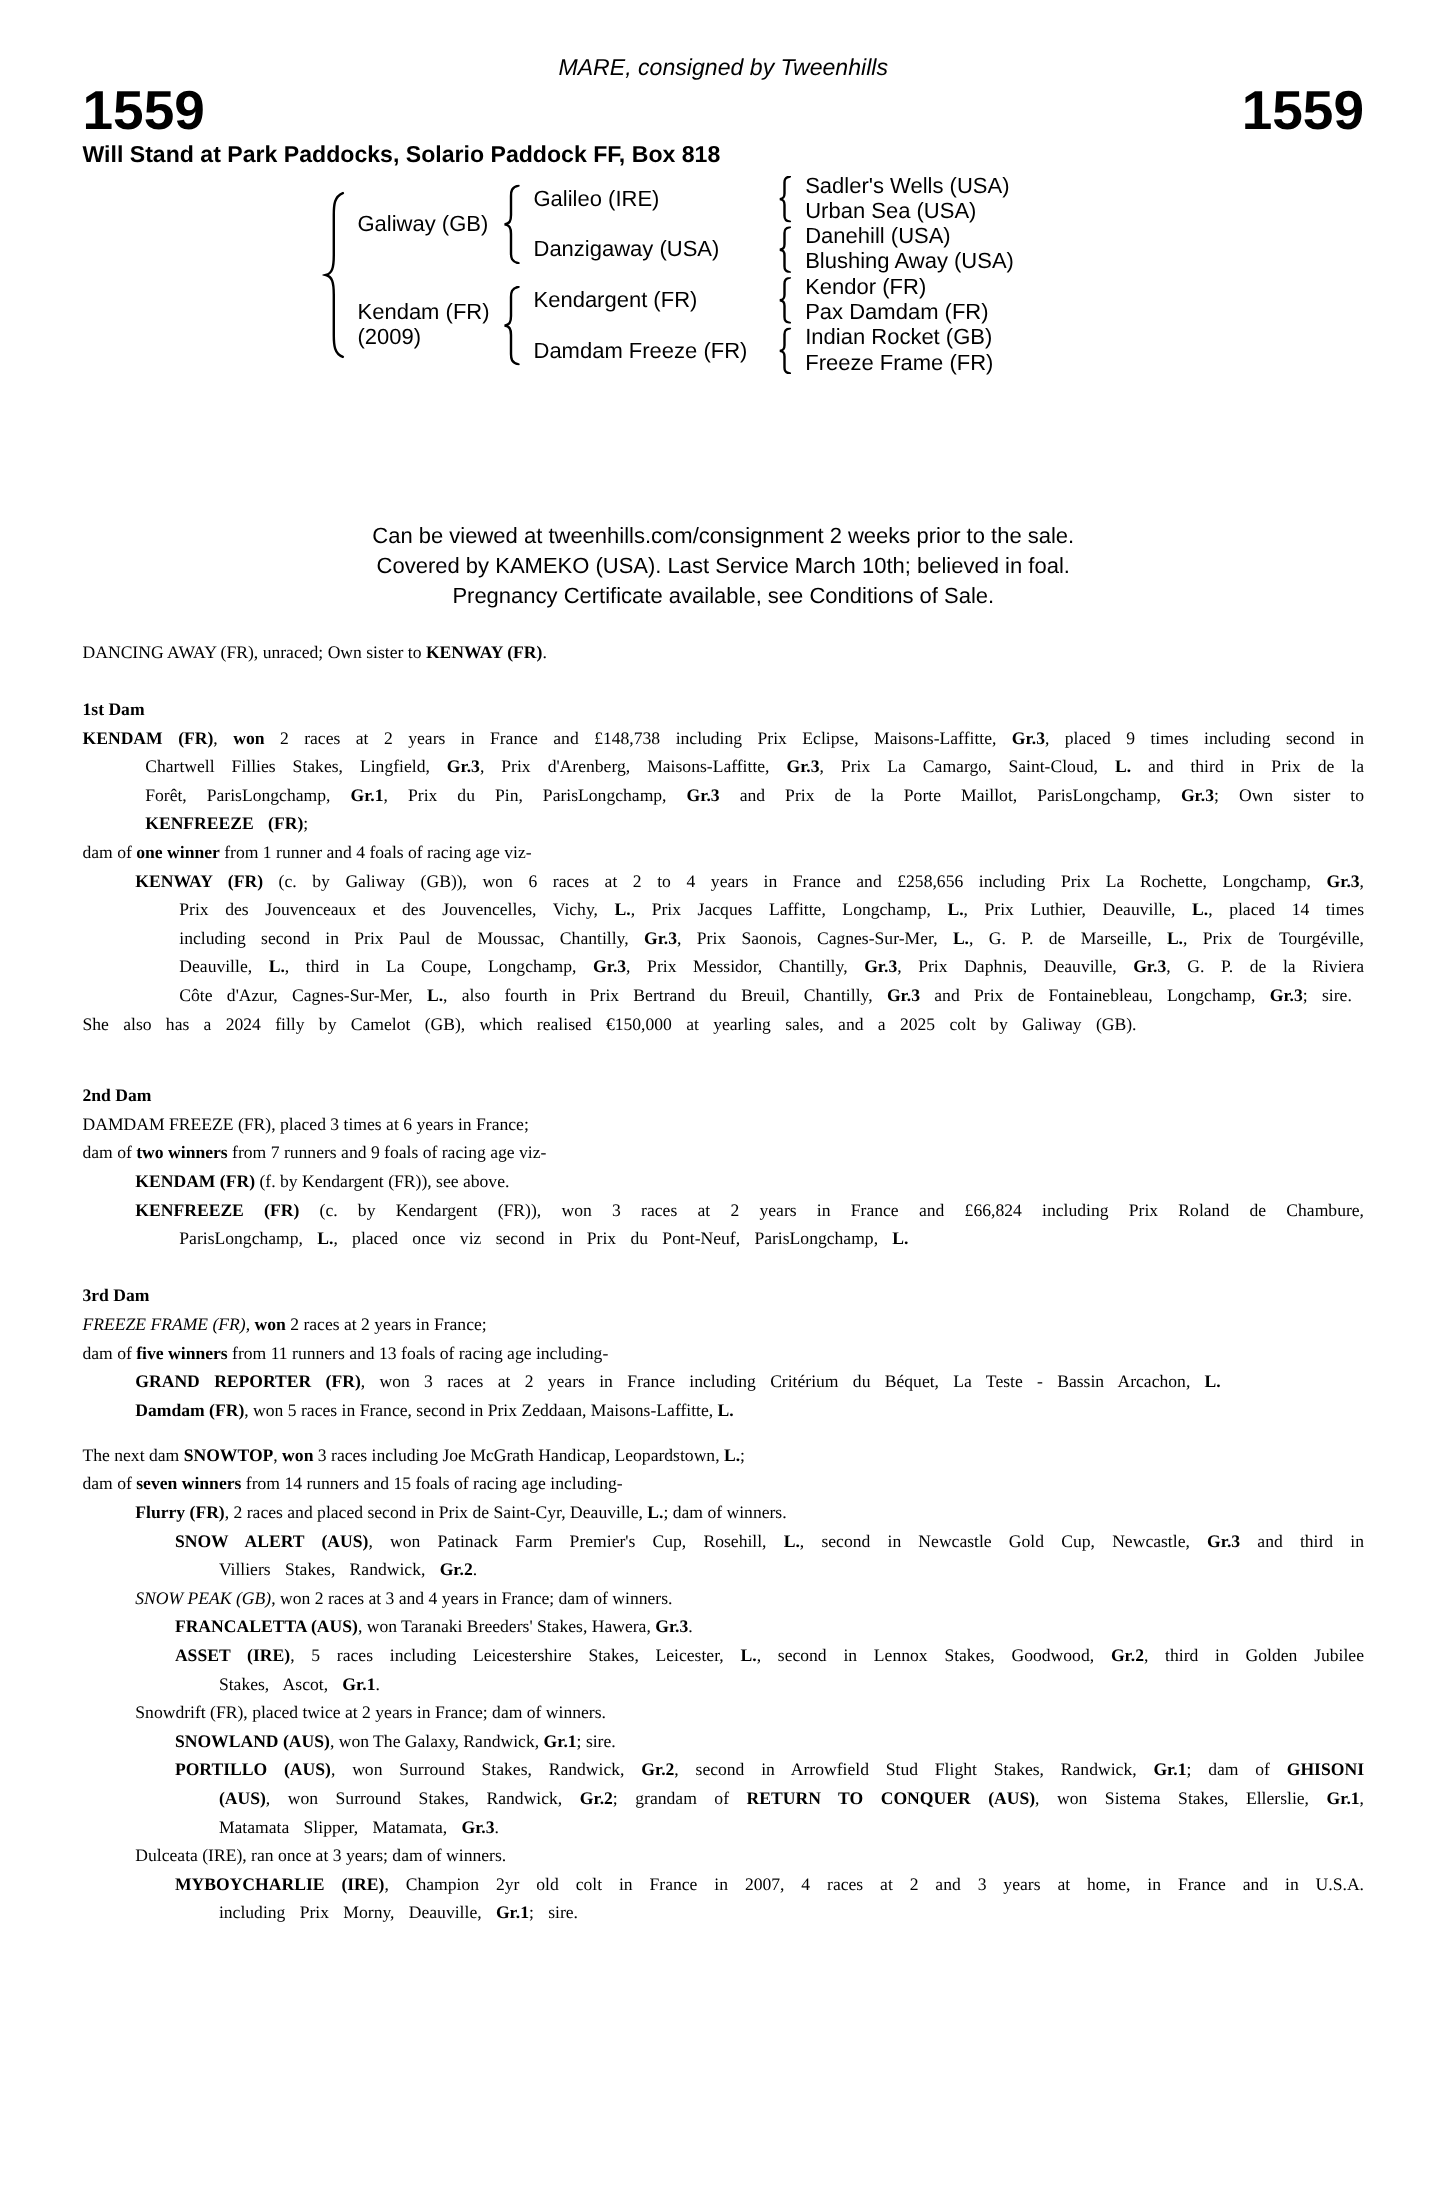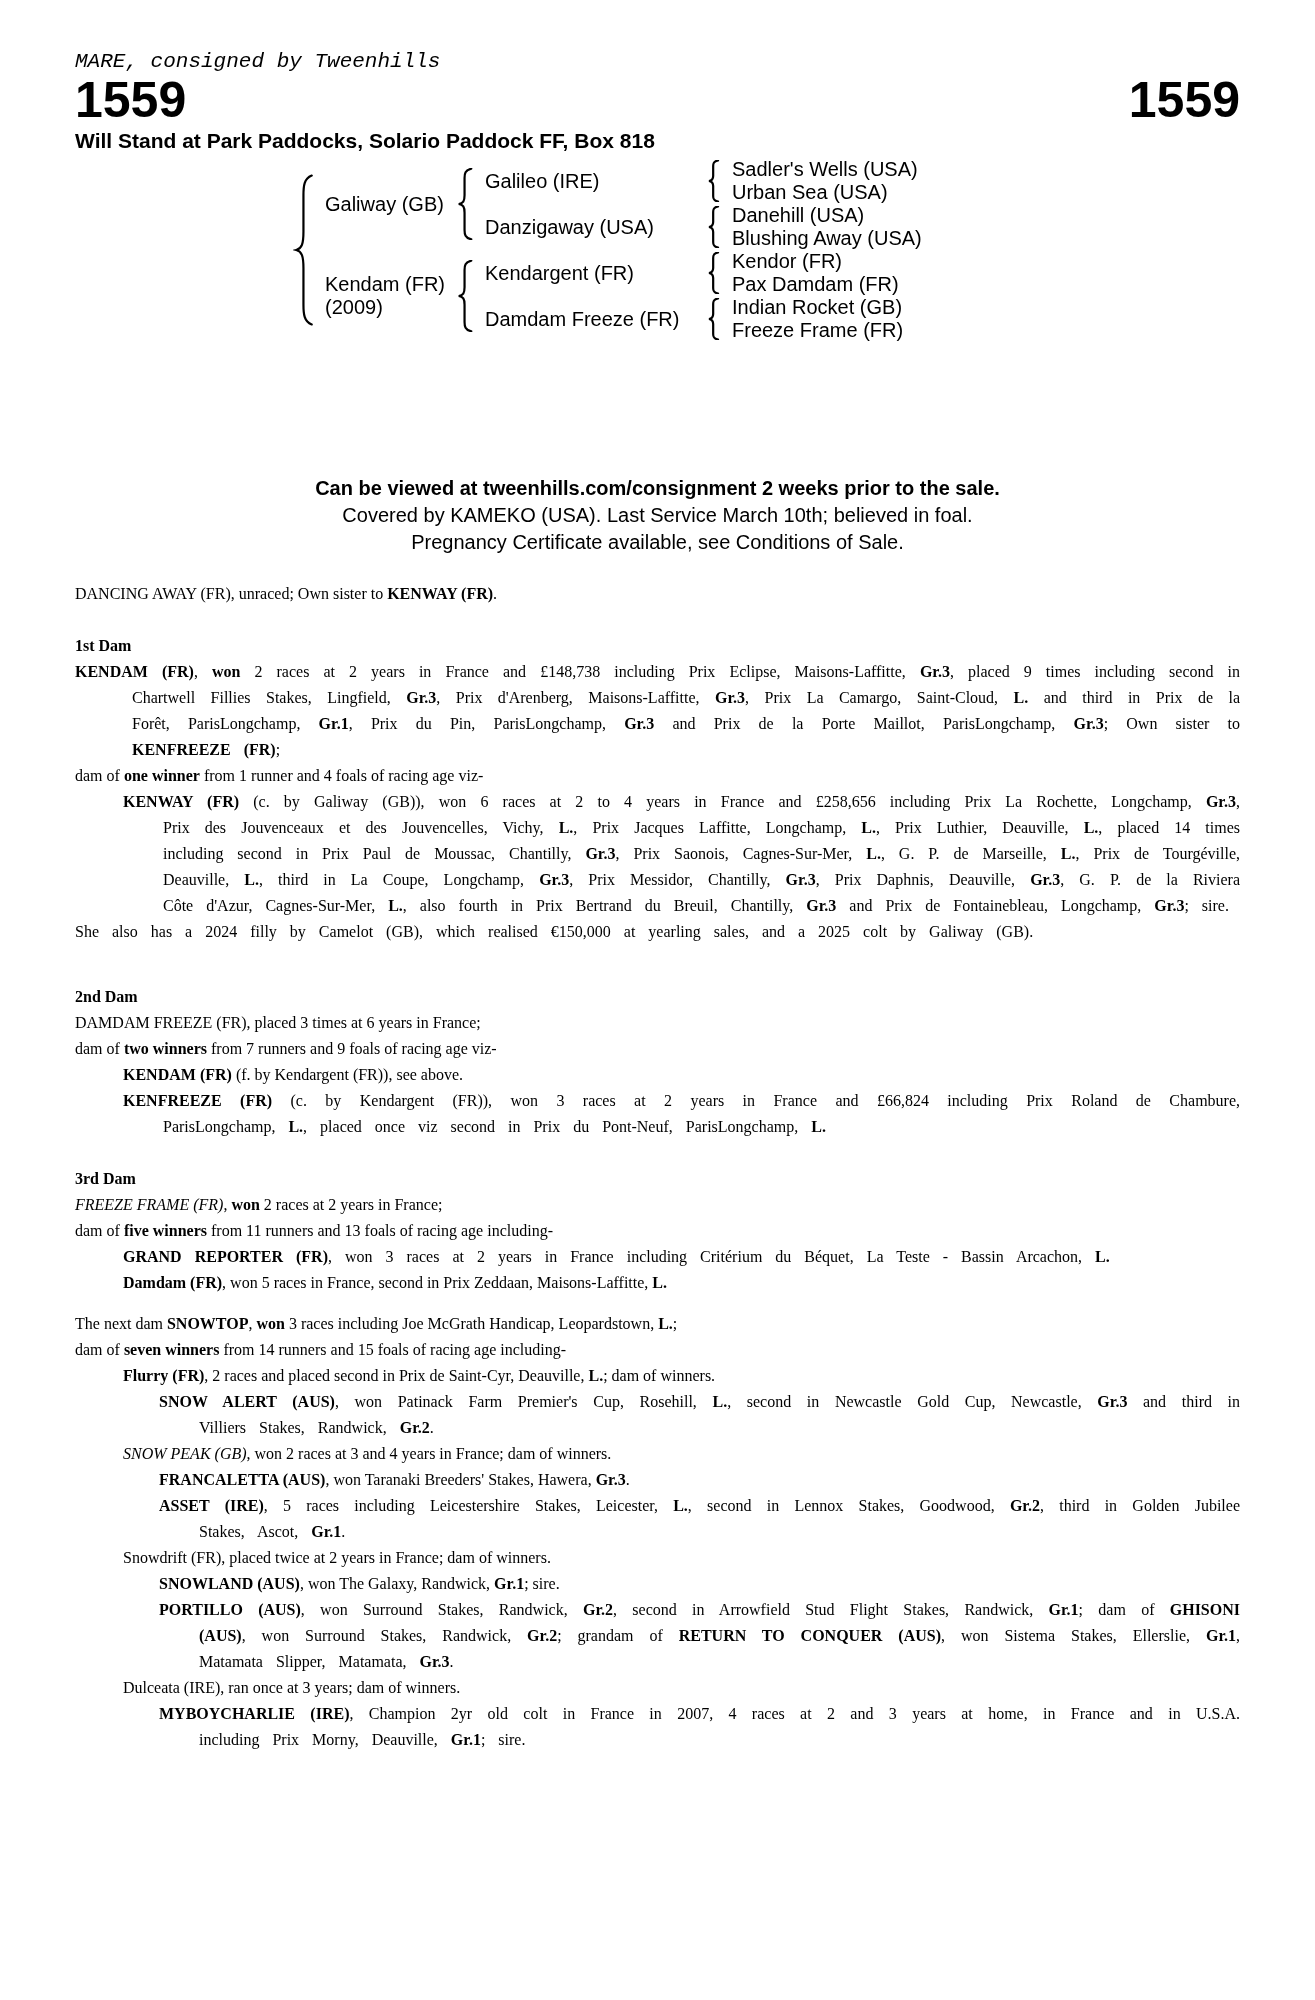--- a/index.html
+++ b/index.html
@@ -2,39 +2,39 @@
 <html><head>
 <meta charset="utf-8">
 <title>1559</title>
 <style>
   * { margin:0; padding:0; box-sizing:border-box; }
   html,body { background:#ffffff; }
   body { width:1315px; height:2000px; color:#000; overflow:hidden;
          font-family:"Liberation Sans","DejaVu Sans",sans-serif; }
   .page { padding:50px 75px 0 75px; }
 
-  .consignor { text-align:left; font-style:italic; font-size:21px; line-height:24px;font-family:Liberation Mono, monospace; }
+  .consignor { text-align:center; font-style:italic; font-size:21px; line-height:24px; }
   .lot-row { display:flex; justify-content:space-between; align-items:flex-end; margin-top:4px; height:42px; }
   .lot { font-size:50px; font-weight:700; line-height:40px; }
   .stand-line { font-size:21px; font-weight:700; margin-top:9px; line-height:24px; }
 
   
   .pedigree { display:grid; grid-template-columns:213px 32px 130px 30px 220px 27px 1fr;
               grid-auto-rows:23px; margin-top:5px; font-size:20px; }
   .ped-cell { display:flex; flex-direction:column; justify-content:center; line-height:23px; padding-left:5px; }
   .subject-block { padding-left:0; }
   .brace-cell { display:flex; align-items:stretch; justify-content:center; }
   .brace-big { padding:16px 5px; }
   .brace-med { padding:10px 6px; }
   .brace-sm  { padding:2px 7px; }
   .brace-svg { width:100%; height:100%; display:block; }
   .bold { font-weight:700; }
 
   .notes { text-align:center; font-size:20px; line-height:27px; margin-top:133px; }
-  .viewing { font-weight:700; }
+  .viewing { font-weight:400; }
 
   .catalogue-body { margin-top:25px; font-size:16px;font-family:Liberation Serif, serif; }
   .para { line-height:26px; }
   .j { text-align:justify; word-spacing:9px; }
   .h0 { padding-left:57px;  text-indent:-57px; }
   .h1 { padding-left:88px;  text-indent:-40px; }
   .h2 { padding-left:124px; text-indent:-40px; }
   .heading { font-weight:700; }
   .fb { font-weight:700; }
   .fi { font-style:italic; }

